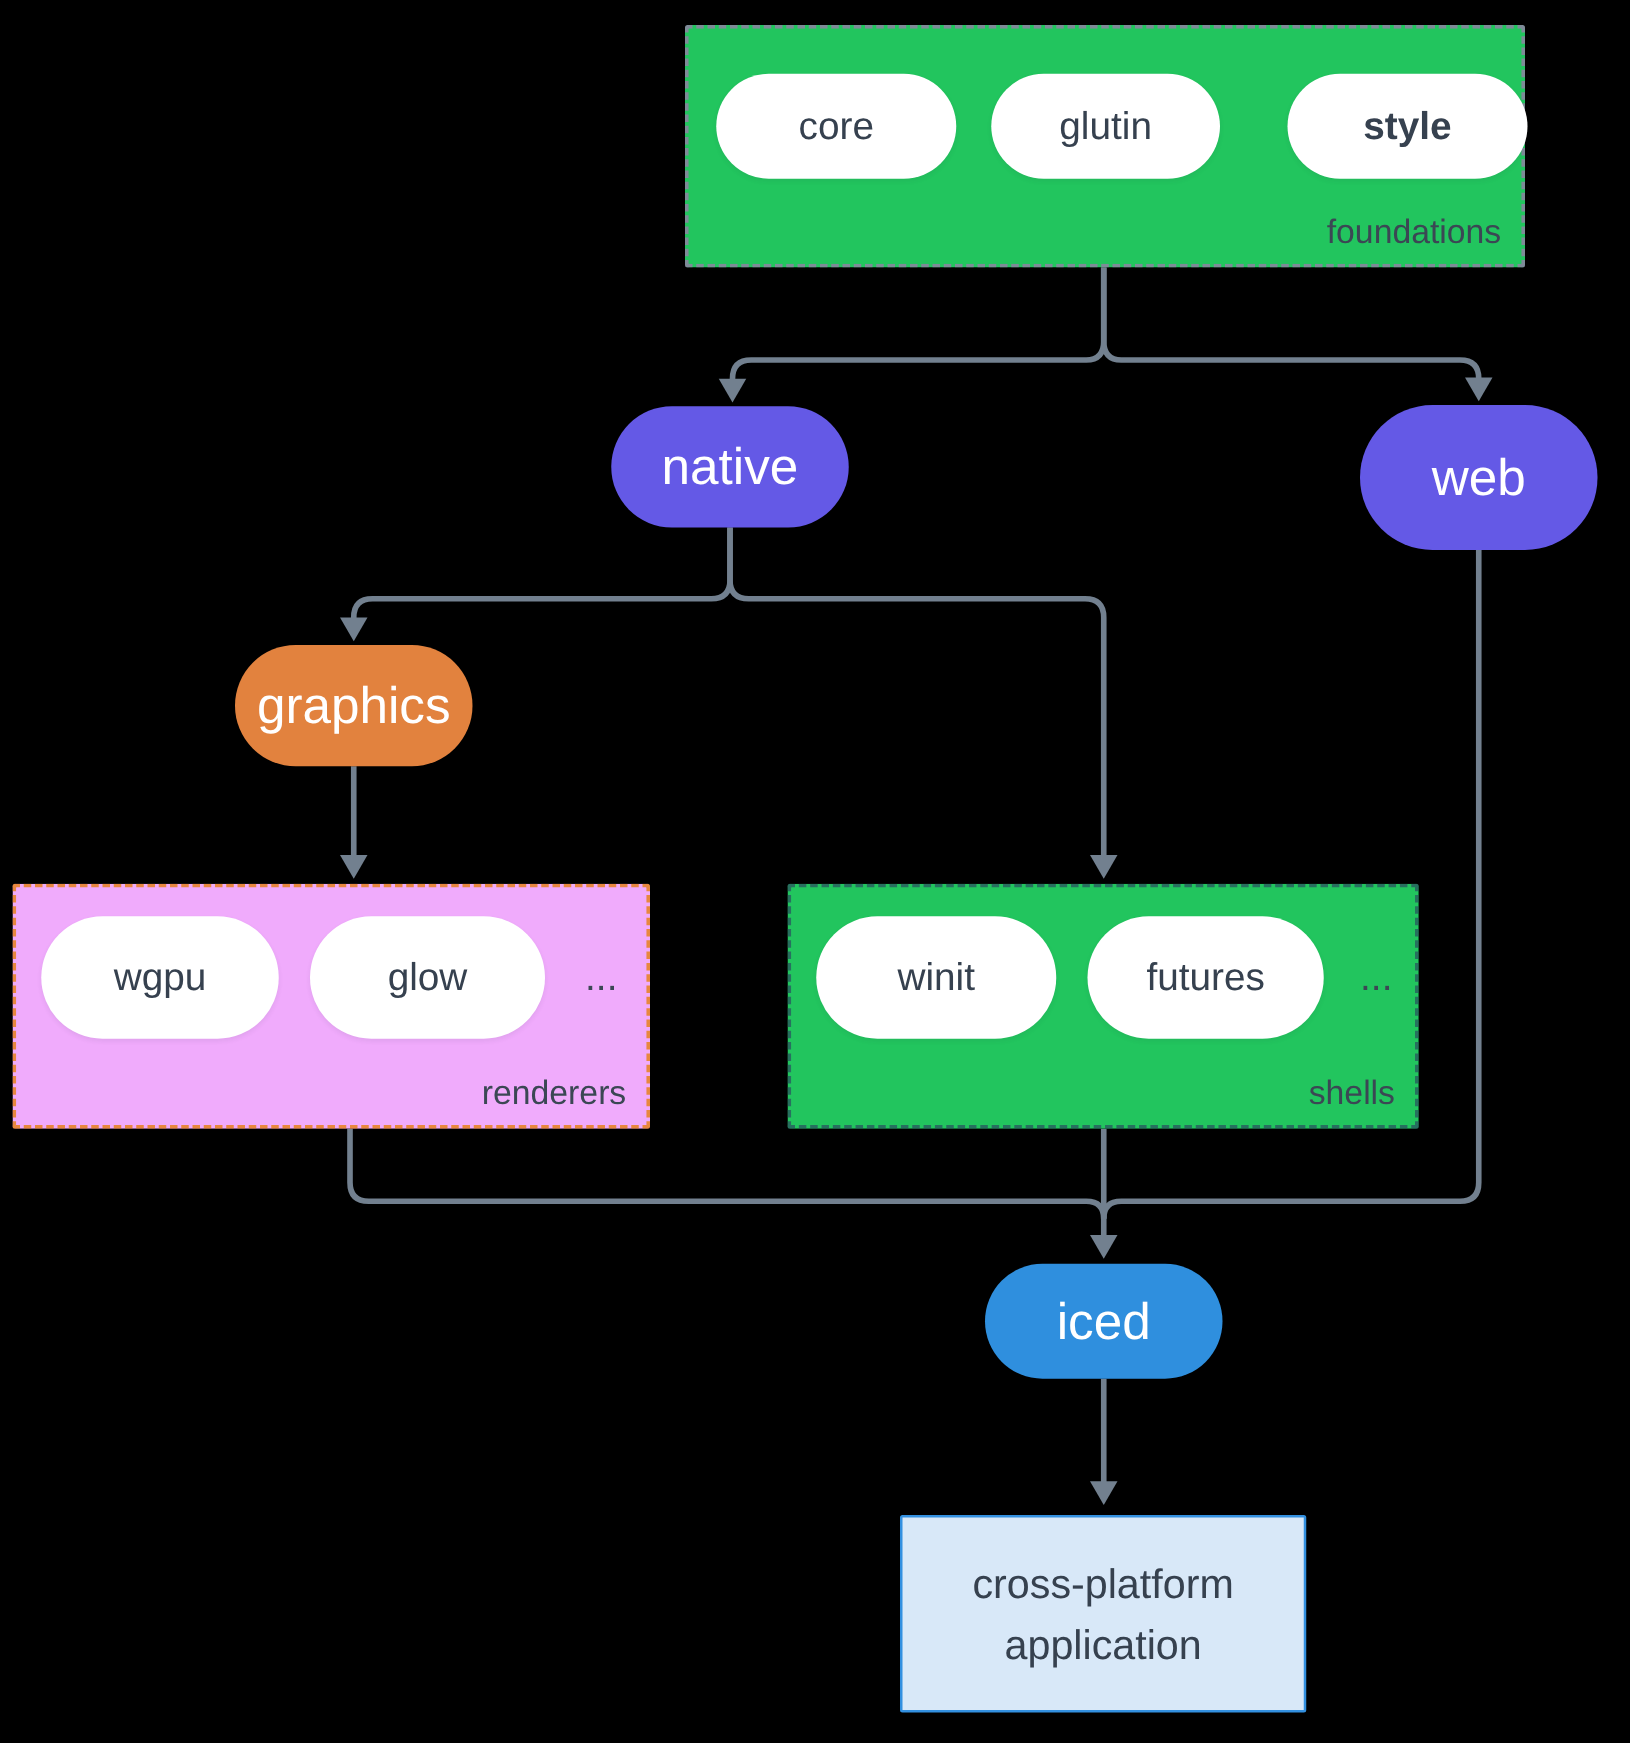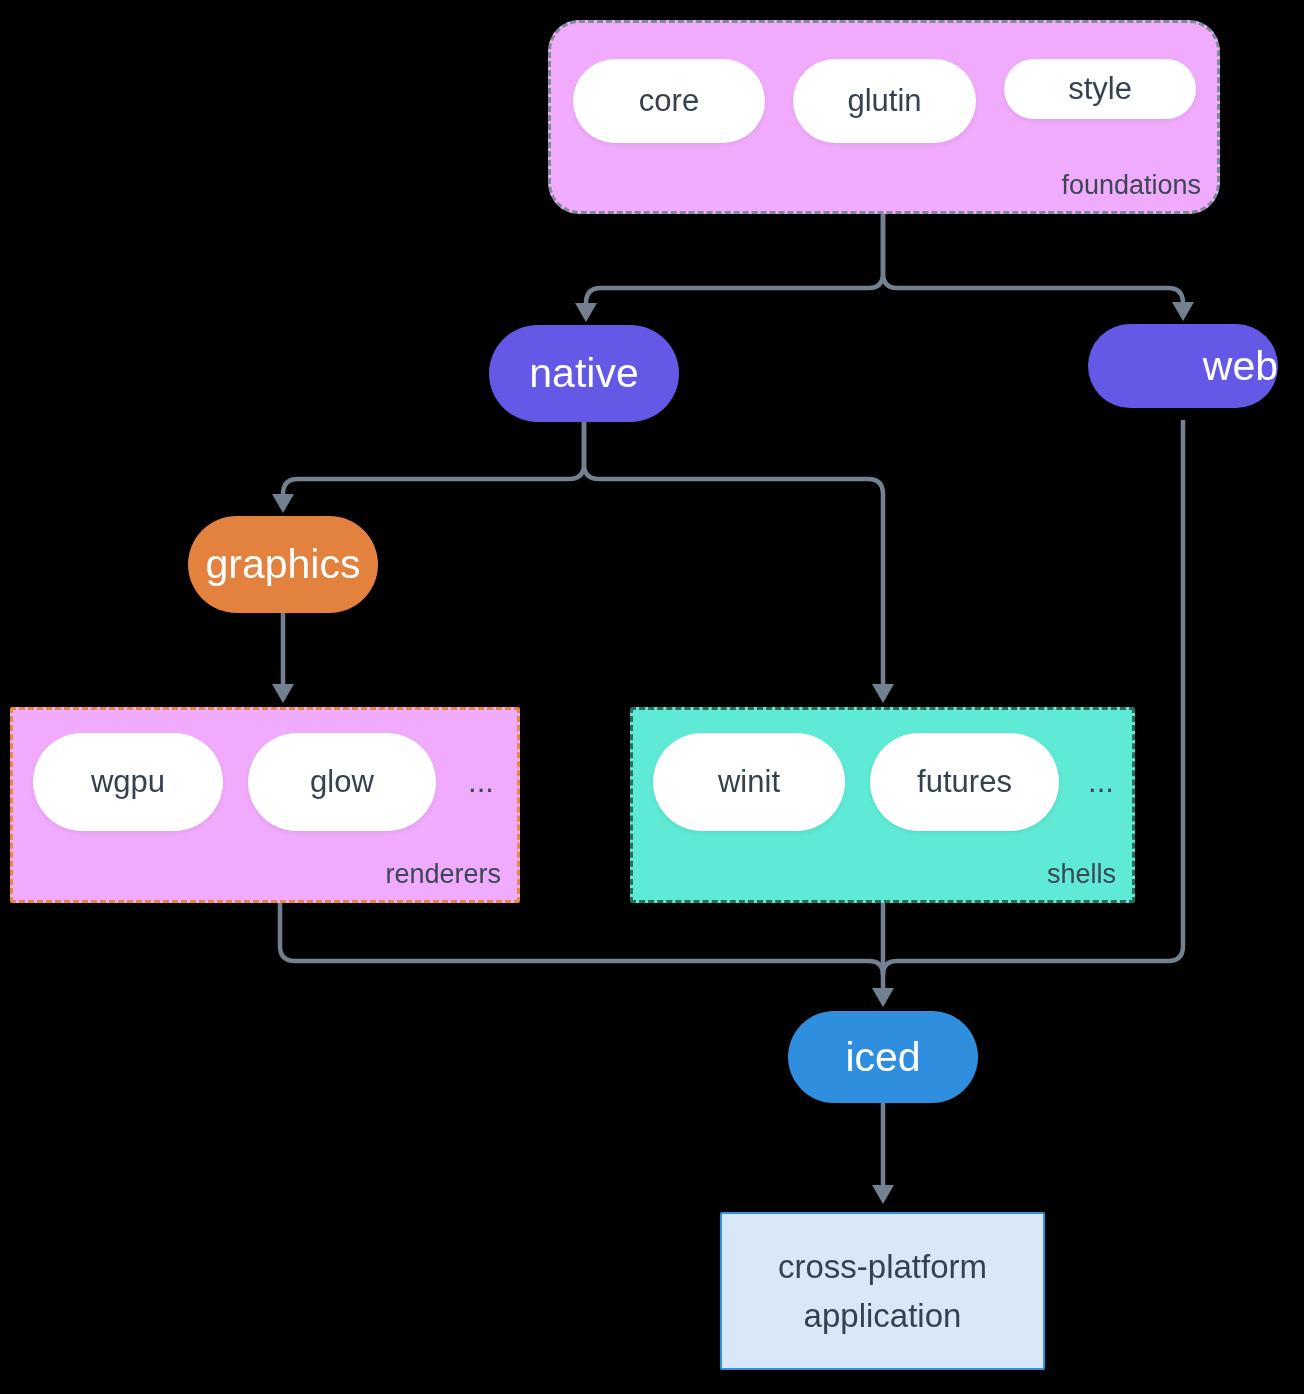--- a/index.html
+++ b/index.html
@@ -91,57 +91,57 @@
 
     <path d="M 1183 420 L 1183 946 Q 1183 961 1168 961 L 897 961 Q 883 961 883 975"></path>
 
     <path d="M 883 903 L 883 991"></path>
     <polygon points="872,988 894,988 883,1007"></polygon>
 
     <path d="M 883 1103 L 883 1188"></path>
     <polygon points="872,1185 894,1185 883,1204"></polygon>
   </svg>
 
-  <div class="groupbox" style="left: 548px; top: 20px; width: 672px; height: 194px; background-color: #f0abfc; border-color: rgb(126, 139, 152); border-radius: 31px;">
+  <div class="groupbox" style="left: 548px; top: 20px; width: 672px; height: 194px; background-color: #22c55e; border-color: rgb(126, 139, 152);">
     <div class="pill" style="left:22px;top:36px;width:192px;height:84px;">
       <span>core</span>
     </div>
     <div class="pill" style="left:242px;top:36px;width:183px;height:84px;">
       <span>glutin</span>
     </div>
-    <div class="pill" style="left:453px;top:36px;width:192px;height:60px;">
+    <div class="pill" style="left:479px;top:36px;width:192px;height:84px;font-weight:bold;">
       <span>style</span>
     </div>
     <div class="group-label">foundations</div>
   </div>
 
   <div class="node" style="left: 489px; top: 325px; width: 190px; height: 97px; background-color: rgb(100, 89, 230);">
     <span>native</span>
   </div>
 
-  <div class="node" style="left: 1088px; top: 324px; width: 190px; height: 84px; background-color: rgb(100, 89, 230); justify-content: flex-end;">
+  <div class="node" style="left: 1088px; top: 324px; width: 190px; height: 116px; background-color: rgb(100, 89, 230);">
     <span>web</span>
   </div>
 
   <div class="node" style="left: 188px; top: 516px; width: 190px; height: 97px; background-color: rgb(226, 130, 62);">
     <span>graphics</span>
   </div>
 
   <div class="groupbox" style="left: 10px; top: 707px; width: 510px; height: 196px; background-color: #f0abfc; border-color: rgb(232, 135, 63);">
     <div class="pill" style="left:20px;top:23px;width:190px;height:98px;">
       <span>wgpu</span>
     </div>
     <div class="pill" style="left:235px;top:23px;width:188px;height:98px;align-items:center;">
       <span>glow</span>
     </div>
     <div class="ellipsis" style="left:440px;top:23px;width:56px;height:98px;">...</div>
     <div class="group-label">renderers</div>
   </div>
 
-  <div class="groupbox" style="left: 630px; top: 707px; width: 505px; height: 196px; background-color: #5eead4; border-color: rgb(39, 112, 95); text-align: right;">
+  <div class="groupbox" style="left: 630px; top: 707px; width: 505px; height: 196px; background-color: #22c55e; border-color: rgb(39, 112, 95); text-align: right;">
     <div class="pill" style="left:20px;top:23px;width:192px;height:98px;">
       <span>winit</span>
     </div>
     <div class="pill" style="left:237px;top:23px;width:189px;height:98px;">
       <span>futures</span>
     </div>
     <div class="ellipsis" style="left:440px;top:23px;width:56px;height:98px;">...</div>
     <div class="group-label">shells</div>
   </div>
 

